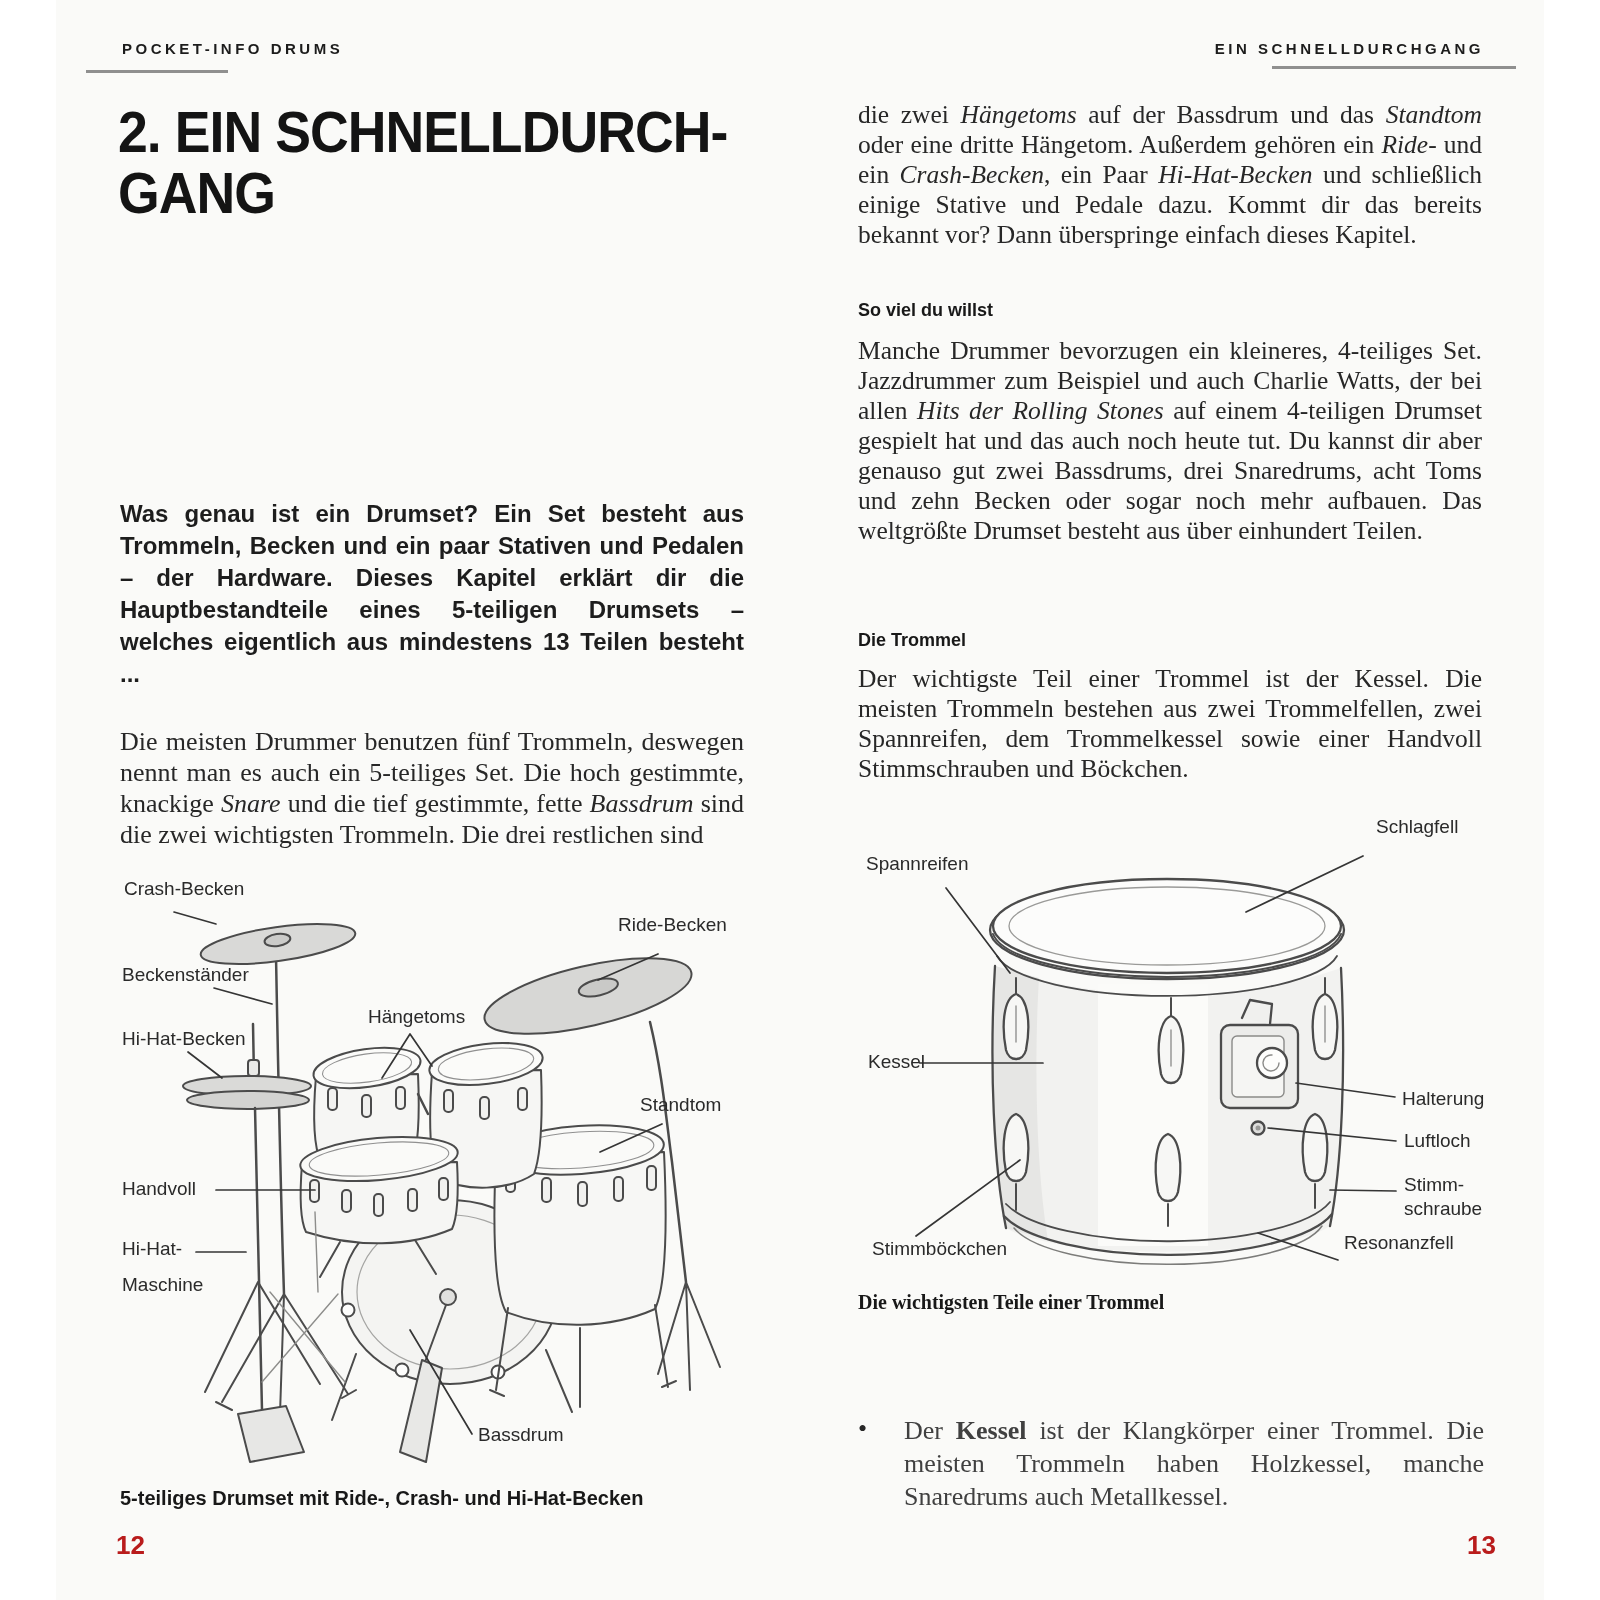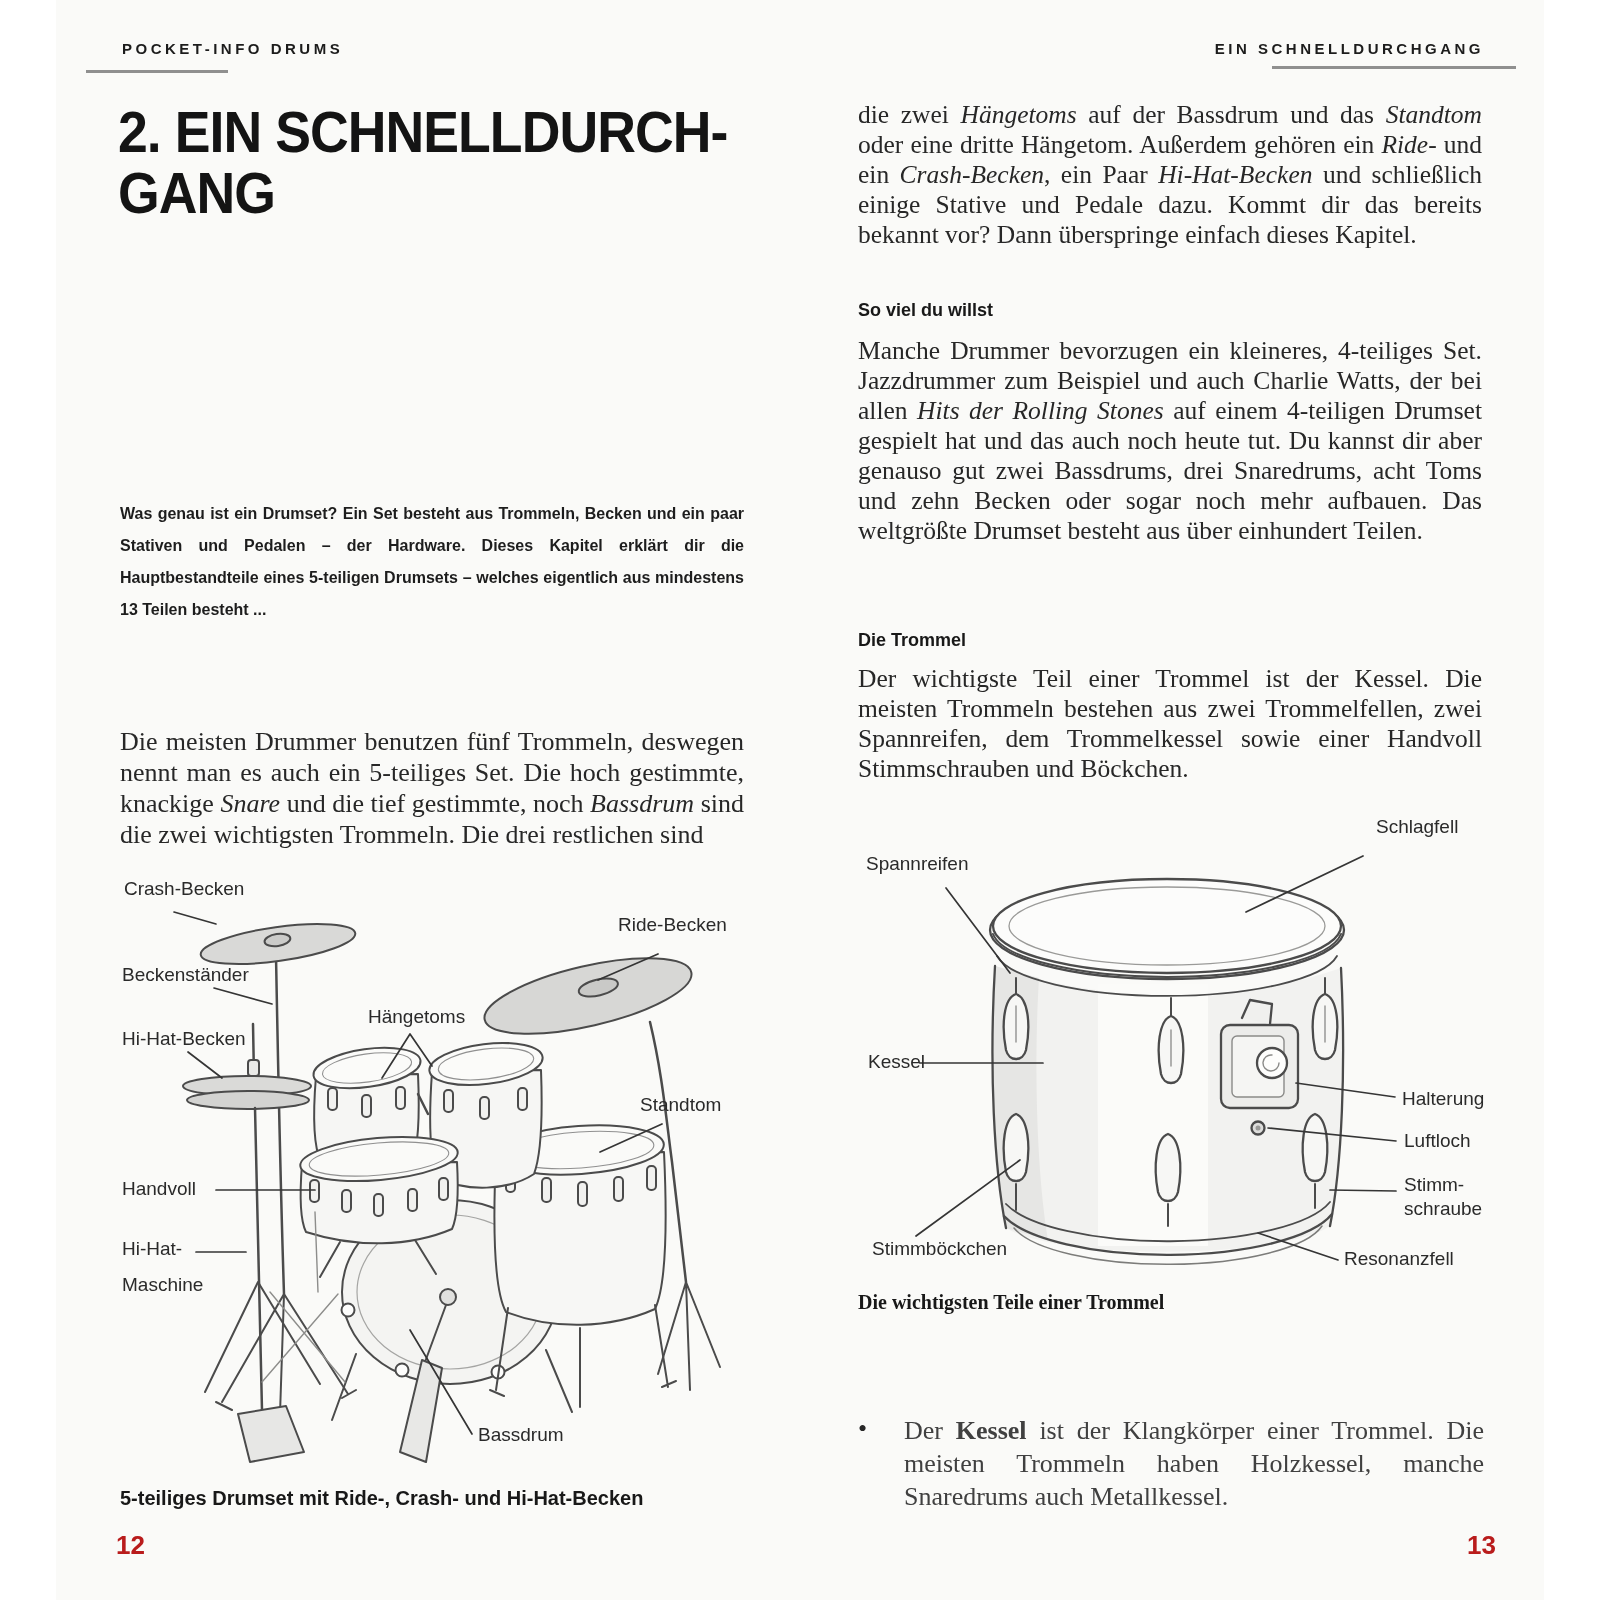--- a/index.html
+++ b/index.html
@@ -5,21 +5,21 @@
   html,body{margin:0;padding:0;}
   body{width:1600px;height:1600px;position:relative;background:#fafaf8;overflow:hidden;}
   .abs{position:absolute;}
   .sans{font-family:"Liberation Sans",sans-serif;}
   .serif{font-family:"Liberation Serif",serif;}
   .edge-strip{top:0;width:56px;height:1600px;background:#ffffff;}
   .runhead{font-size:15px;font-weight:bold;letter-spacing:3.5px;color:#1c1c1c;white-space:nowrap;}
   .head-rule{height:3px;background:#8f8f8f;}
   .chapter-title{font-size:57px;font-weight:800;line-height:61px;letter-spacing:-1px;color:#141414;
                  transform:scaleX(.94);transform-origin:left top;white-space:nowrap;}
-  .intro{font-size:16px;font-weight:bold;line-height:32px;text-align:justify;color:#1d1d1d;width:624px;}
+  .intro{font-size:24px;font-weight:bold;line-height:32px;text-align:justify;color:#1d1d1d;width:624px;}
   .bodytext{font-size:26px;line-height:31px;text-align:justify;color:#272727;width:624px;}
   .bodytext-r{font-size:25.5px;line-height:30px;text-align:justify;color:#272727;width:624px;}
   .subhead{font-size:18px;font-weight:bold;color:#181818;}
   .caption{font-size:20px;font-weight:bold;color:#181818;}
   .dlabel{font-size:19px;color:#2a2a2a;white-space:nowrap;line-height:22px;}
   .pagenum{font-size:26px;font-weight:bold;color:#b91c1c;}
   .seg-i{font-style:italic;}
   .seg-b{font-weight:bold;}
   .bullet-row{display:flex;width:626px;}
   .bullet-dot{width:46px;font-size:26px;color:#272727;flex:0 0 46px;}
@@ -35,21 +35,21 @@
 <div class="abs sans runhead" style="left:122px;top:40px;">POCKET-INFO DRUMS</div>
 <div class="abs head-rule" style="left:86px;top:70px;width:142px;"></div>
 
 <div class="abs sans chapter-title" style="left:118px;top:102px;">
   <div>2. EIN SCHNELLDURCH-</div>
   <div>GANG</div>
 </div>
 
 <div class="abs sans intro" style="left:120px;top:498px;">Was genau ist ein Drumset? Ein Set besteht aus Trommeln, Becken und ein paar Stativen und Pedalen – der Hardware. Dieses Kapitel erklärt dir die Hauptbestandteile eines 5-teiligen Drumsets – welches eigentlich aus mindestens 13 Teilen besteht ...</div>
 
-<div class="abs serif bodytext" style="left:120px;top:726px;"><span>Die meisten Drummer benutzen fünf Trommeln, deswegen nennt man es auch ein 5-teiliges Set. Die hoch gestimmte, knackige </span><span class="seg-i">Snare</span><span> und die tief gestimmte, noch </span><span class="seg-i">Bassdrum</span><span> sind die zwei wichtigsten Trommeln. Die drei restlichen sind</span></div>
+<div class="abs serif bodytext" style="left:120px;top:726px;"><span>Die meisten Drummer benutzen fünf Trommeln, deswegen nennt man es auch ein 5-teiliges Set. Die hoch gestimmte, knackige </span><span class="seg-i">Snare</span><span> und die tief gestimmte, fette </span><span class="seg-i">Bassdrum</span><span> sind die zwei wichtigsten Trommeln. Die drei restlichen sind</span></div>
 
 <div class="abs" style="left:110px;top:862px;width:680px;height:622px;">
   <svg width="680" height="622" viewBox="0 0 680 622">
     <g stroke="#4b4b4b" stroke-width="2" fill="none" stroke-linecap="round" stroke-linejoin="round">
 
       <path d="M540,160 C552,210 556,255 562,300 L576,420" stroke-width="2.5"></path>
       <path d="M576,420 L548,512 M576,420 L610,505 M576,420 L580,528"></path>
 
       <ellipse cx="340" cy="430" rx="108" ry="92" fill="#f4f4f2"></ellipse>
       <ellipse cx="340" cy="430" rx="93" ry="77" stroke="#a5a5a3" stroke-width="1.2"></ellipse>
@@ -223,21 +223,21 @@
     </g>
   </svg>
   <span class="abs sans dlabel" style="left:8px;top:45px;">Spannreifen</span>
   <span class="abs sans dlabel" style="left:518px;top:8px;">Schlagfell</span>
   <span class="abs sans dlabel" style="left:10px;top:243px;">Kessel</span>
   <span class="abs sans dlabel" style="left:544px;top:280px;">Halterung</span>
   <span class="abs sans dlabel" style="left:546px;top:322px;">Luftloch</span>
   <span class="abs sans dlabel" style="left:546px;top:366px;">Stimm-</span>
   <span class="abs sans dlabel" style="left:546px;top:390px;">schraube</span>
   <span class="abs sans dlabel" style="left:14px;top:430px;">Stimmböckchen</span>
-  <span class="abs sans dlabel" style="left:486px;top:440px;">Resonanzfell</span>
+  <span class="abs sans dlabel" style="left:486px;top:424px;">Resonanzfell</span>
 </div>
 
 <div class="abs sans caption" style="left:858px;top:1291px;width:624px;font-family:Liberation Serif, serif;">Die wichtigsten Teile einer Trommel</div>
 
 <div class="abs" style="left:858px;top:1414px;">
   <div class="bullet-row">
     <div class="serif bullet-dot">•</div>
     <div class="serif bullet-body"><span>Der </span><span class="seg-b">Kessel</span><span> ist der Klangkörper einer Trommel. Die meisten Trommeln haben Holzkessel, manche Snaredrums auch Metallkessel.</span></div>
   </div>
 </div>

